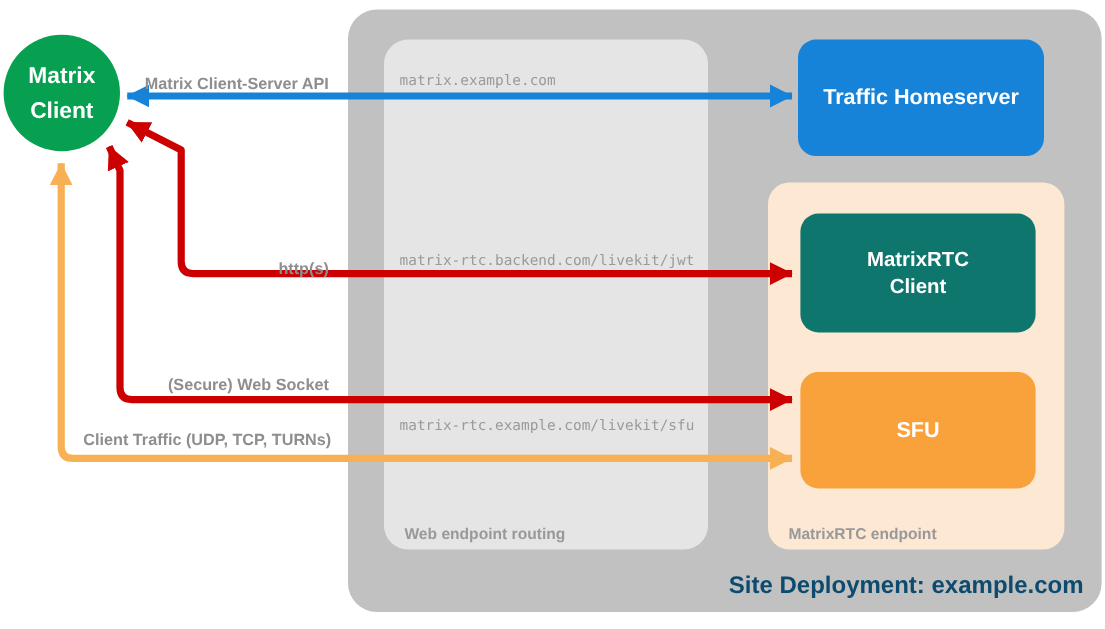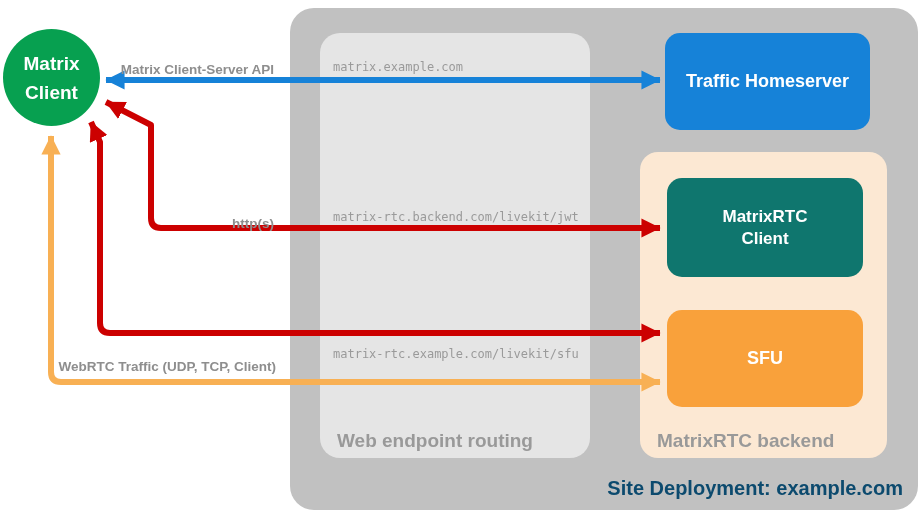--- a/index.html
+++ b/index.html
@@ -27,21 +27,21 @@
   .routing {
     position: absolute;
     left: 320px; top: 33px;
     width: 270px; height: 425px;
     background: #e5e5e5;
     border-radius: 20px;
   }
   .routing-label, .backend-label {
     position: absolute;
     left: 17px; bottom: 6px;
-    font-size: 19px;
+    font-size: 13px;
     font-weight: bold;
     color: #999999;
     white-space: nowrap;
   }
   .endpoint {
     position: absolute;
     left: 13px;
     font-family: "DejaVu Sans Mono", monospace;
     font-size: 12px;
     color: #9a9a9a;
@@ -141,21 +141,21 @@
   </div>
 
   <div class="routing">
     <div class="endpoint e0">matrix.example.com</div>
     <div class="endpoint e1">matrix-rtc.backend.com/livekit/jwt</div>
     <div class="endpoint e2">matrix-rtc.example.com/livekit/sfu</div>
     <div class="routing-label">Web endpoint routing</div>
   </div>
 
   <div class="backend">
-    <div class="backend-label">MatrixRTC backend</div>
+    <div class="backend-label">MatrixRTC endpoint</div>
   </div>
 
   <div class="node homeserver">
     <span>Traffic Homeserver</span>
   </div>
 
   <div class="node auth">
     <span>MatrixRTC</span>
     <span>Client</span>
   </div>
@@ -186,15 +186,16 @@
 
     <path d="M 106 102 L 151 125 L 151 218 Q 151 228 161 228 H 660" fill="none" stroke="#cc0000" stroke-width="6" stroke-linejoin="round" marker-start="url(#ah-red)" marker-end="url(#ah-red)"></path>
 
     <path d="M 91 122 L 100 142 L 100 323 Q 100 333 110 333 H 660" fill="none" stroke="#cc0000" stroke-width="6" stroke-linejoin="round" marker-start="url(#ah-red)" marker-end="url(#ah-red)"></path>
 
     <path d="M 51 136 V 372 Q 51 382 61 382 H 660" fill="none" stroke="#f8b054" stroke-width="6" stroke-linejoin="round" marker-start="url(#ah-orange)" marker-end="url(#ah-orange)"></path>
   </svg>
 
   <div class="conn-label cl0">Matrix Client-Server API</div>
   <div class="conn-label cl1">http(s)</div>
-  <div class="conn-label cl3">WebRTC Traffic (UDP, TCP, Client)</div>
+  <div class="conn-label cl2">(Secure) Web Socket</div>
+  <div class="conn-label cl3">Client Traffic (UDP, TCP, TURNs)</div>
 
 </div>
 
 </body></html>

